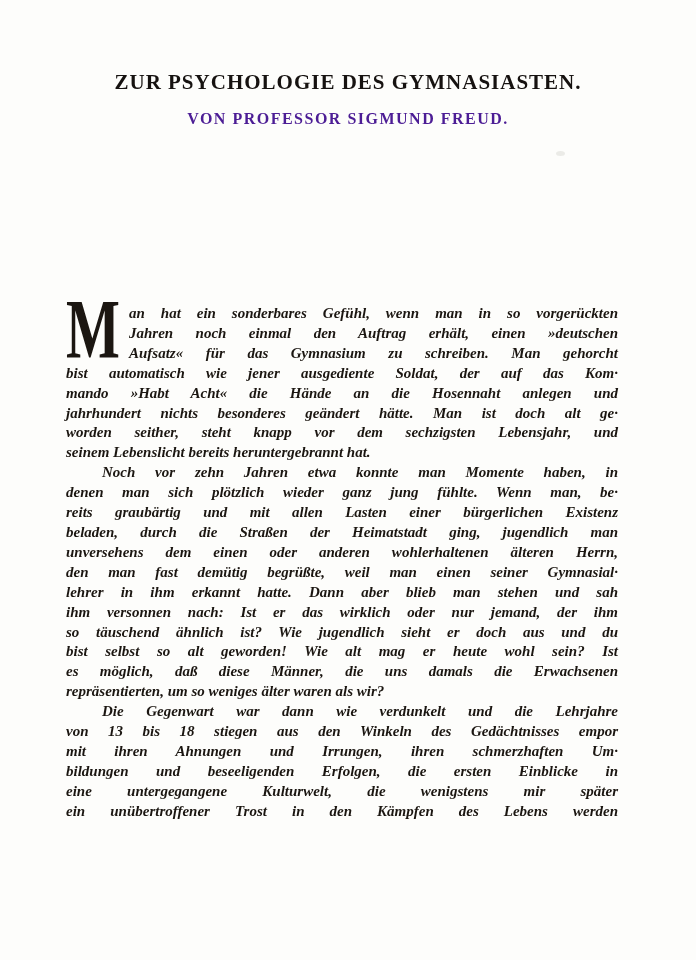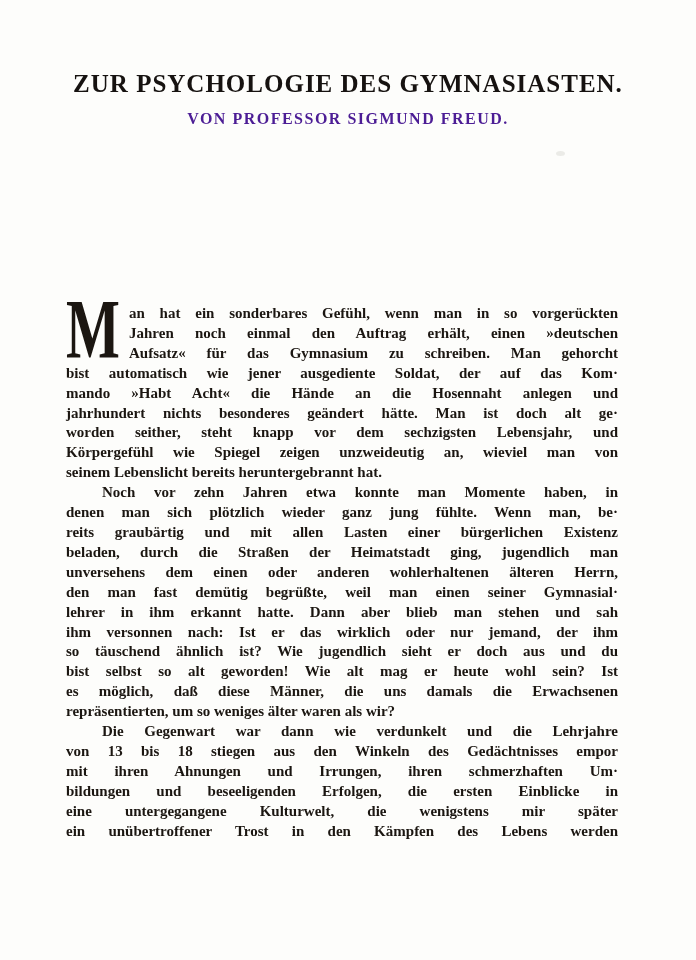--- a/index.html
+++ b/index.html
@@ -10,21 +10,21 @@
     margin: 0 auto;
     background: #fdfdfb;
     color: #1a1510;
     font-family: "Liberation Serif", serif;
     overflow: hidden;
   }
   .doc-title {
     position: absolute;
     top: 70px; left: 0; right: 0;
     text-align: center;
-    font-size: 25px;
+    font-size: 21px;
     font-weight: bold;
     letter-spacing: 1px;
     white-space: nowrap;
     color: #161210;
   }
   .doc-byline {
     position: absolute;
     top: 110px; left: 0; right: 0;
     text-align: center;
     font-size: 16px;
@@ -51,20 +51,21 @@
     font-size: 84px;
     line-height: 50px;
     font-weight: bold;
     transform: scaleX(0.68);
     transform-origin: left top;
     white-space: nowrap;
   }
   .line {
     text-align: justify;
     text-align-last: justify;
+    font-style: italic;
     -moz-text-align-last: justify;
   }
   .line.endline {
     text-align-last: left;
     -moz-text-align-last: left;
   }
   .line.indent { text-indent: 36px; }
   .para { margin: 0; }
   .scan-speck {
     position: absolute;
@@ -89,21 +90,20 @@
     <span class="drop-cap">M</span>
 
     <div class="para">
       <div class="line">an hat ein sonderbares Gefühl, wenn man in so vorgerückten</div>
       <div class="line">Jahren noch einmal den Auftrag erhält, einen »deutschen</div>
       <div class="line">Aufsatz« für das Gymnasium zu schreiben. Man gehorcht</div>
       <div class="line">bist automatisch wie jener ausgediente Soldat, der auf das Kom·</div>
       <div class="line">mando »Habt Acht« die Hände an die Hosennaht anlegen und</div>
       <div class="line">jahrhundert nichts besonderes geändert hätte. Man ist doch alt ge·</div>
       <div class="line">worden seither, steht knapp vor dem sechzigsten Lebensjahr, und</div>
-      <div class="line">Körpergefühl wie Spiegel zeigen unzweideutig an, wieviel man von</div>
       <div class="line endline">seinem Lebenslicht bereits heruntergebrannt hat.</div>
     </div>
 
     <div class="para">
       <div class="line indent">Noch vor zehn Jahren etwa konnte man Momente haben, in</div>
       <div class="line">denen man sich plötzlich wieder ganz jung fühlte. Wenn man, be·</div>
       <div class="line">reits graubärtig und mit allen Lasten einer bürgerlichen Existenz</div>
       <div class="line">beladen, durch die Straßen der Heimatstadt ging, jugendlich man</div>
       <div class="line">unversehens dem einen oder anderen wohlerhaltenen älteren Herrn,</div>
       <div class="line">den man fast demütig begrüßte, weil man einen seiner Gymnasial·</div>

